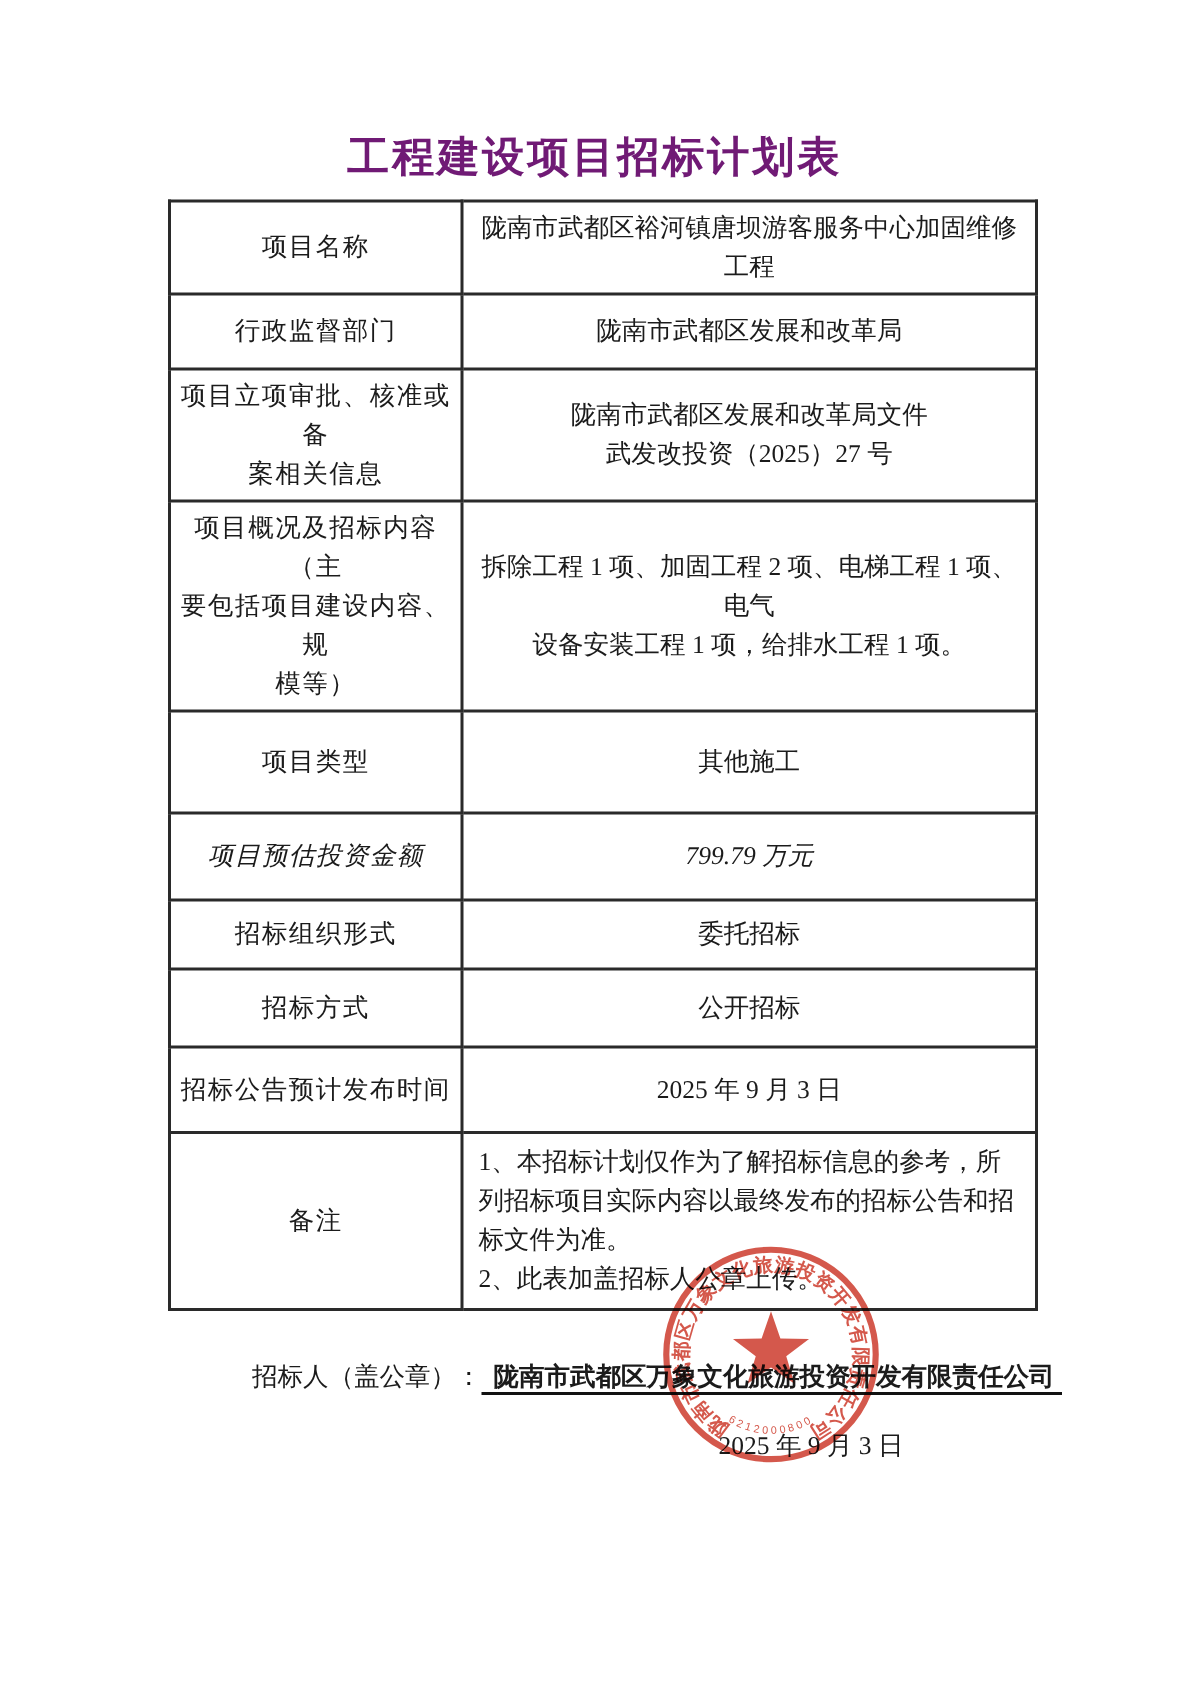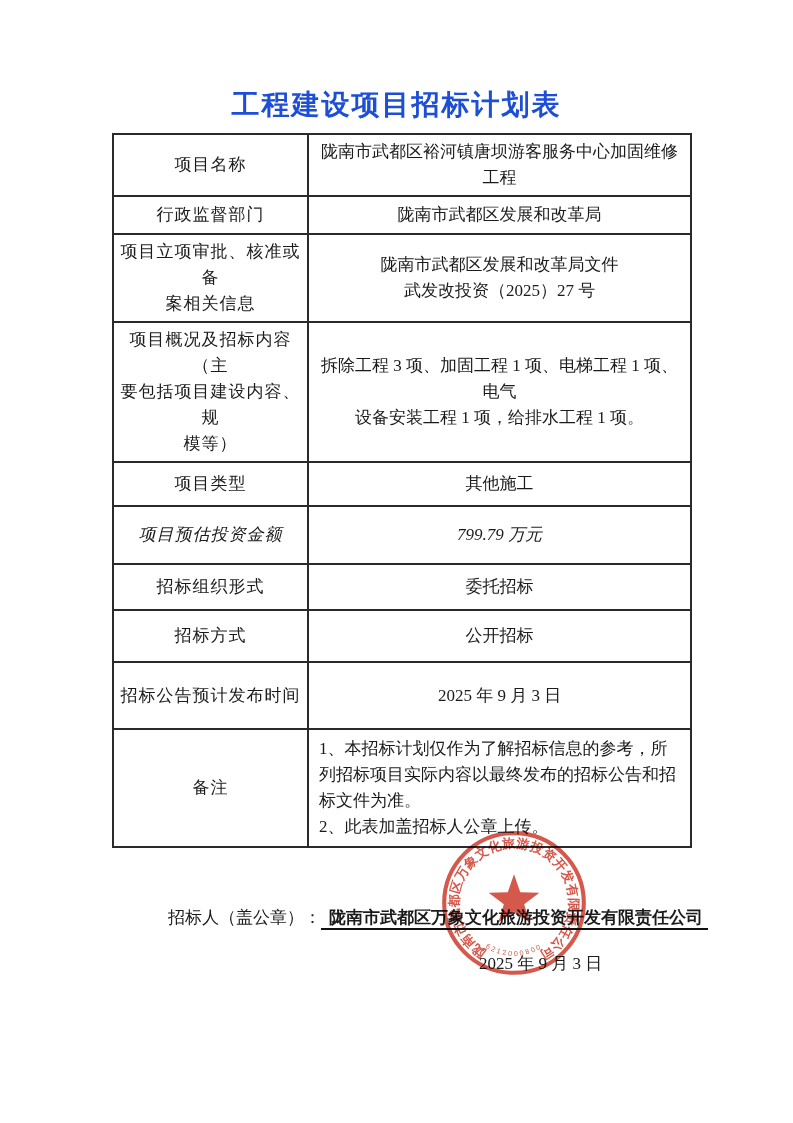--- a/index.html
+++ b/index.html
@@ -20,21 +20,21 @@
   .title {
     position: absolute;
     top: 86px;
     left: 0;
     width: 100%;
     margin: 0;
     text-align: center;
     font-size: 28px;
     font-weight: 700;
     letter-spacing: 2px;
-    color: #1d4ed8;
+    color: #701a75;
   }
   table.plan-table {
     position: absolute;
     top: 133px;
     left: 112px;
     width: 578px;
     border-collapse: collapse;
     table-layout: fixed;
   }
   .plan-table col.c1 { width: 195px; }
@@ -124,21 +124,21 @@
     <tbody>
         <tr style="height: 53px;">
           <td class="label-cell">
             <div>项目名称</div>
           </td>
           <td class="value-cell">
             <div>陇南市武都区裕河镇唐坝游客服务中心加固维修</div>
             <div>工程</div>
           </td>
         </tr>
-        <tr style="height: 38px; margin-left: 16px;">
+        <tr style="height: 50px; margin-left: 16px;">
           <td class="label-cell">
             <div>行政监督部门</div>
           </td>
           <td class="value-cell">
             <div>陇南市武都区发展和改革局</div>
           </td>
         </tr>
         <tr style="height: 58px;">
           <td class="label-cell">
             <div>项目立项审批、核准或备</div>
@@ -149,25 +149,25 @@
             <div>武发改投资（2025）27 号</div>
           </td>
         </tr>
         <tr style="height: 95px;">
           <td class="label-cell">
             <div>项目概况及招标内容（主</div>
             <div>要包括项目建设内容、规</div>
             <div>模等）</div>
           </td>
           <td class="value-cell">
-            <div>拆除工程 3 项、加固工程 1 项、电梯工程 1 项、电气</div>
+            <div>拆除工程 1 项、加固工程 2 项、电梯工程 1 项、电气</div>
             <div>设备安装工程 1 项，给排水工程 1 项。</div>
           </td>
         </tr>
-        <tr style="height: 44px;">
+        <tr style="height: 68px;">
           <td class="label-cell">
             <div>项目类型</div>
           </td>
           <td class="value-cell">
             <div>其他施工</div>
           </td>
         </tr>
         <tr style="height: 58px; font-style: italic;">
           <td class="label-cell">
             <div>项目预估投资金额</div>
@@ -185,21 +185,21 @@
           </td>
         </tr>
         <tr style="height: 52px;">
           <td class="label-cell">
             <div>招标方式</div>
           </td>
           <td class="value-cell">
             <div>公开招标</div>
           </td>
         </tr>
-        <tr style="height: 67px;">
+        <tr style="height: 57px;">
           <td class="label-cell">
             <div>招标公告预计发布时间</div>
           </td>
           <td class="value-cell">
             <div>2025 年 9 月 3 日</div>
           </td>
         </tr>
         <tr style="height: 104px;">
           <td class="label-cell">
             <div>备注</div>

